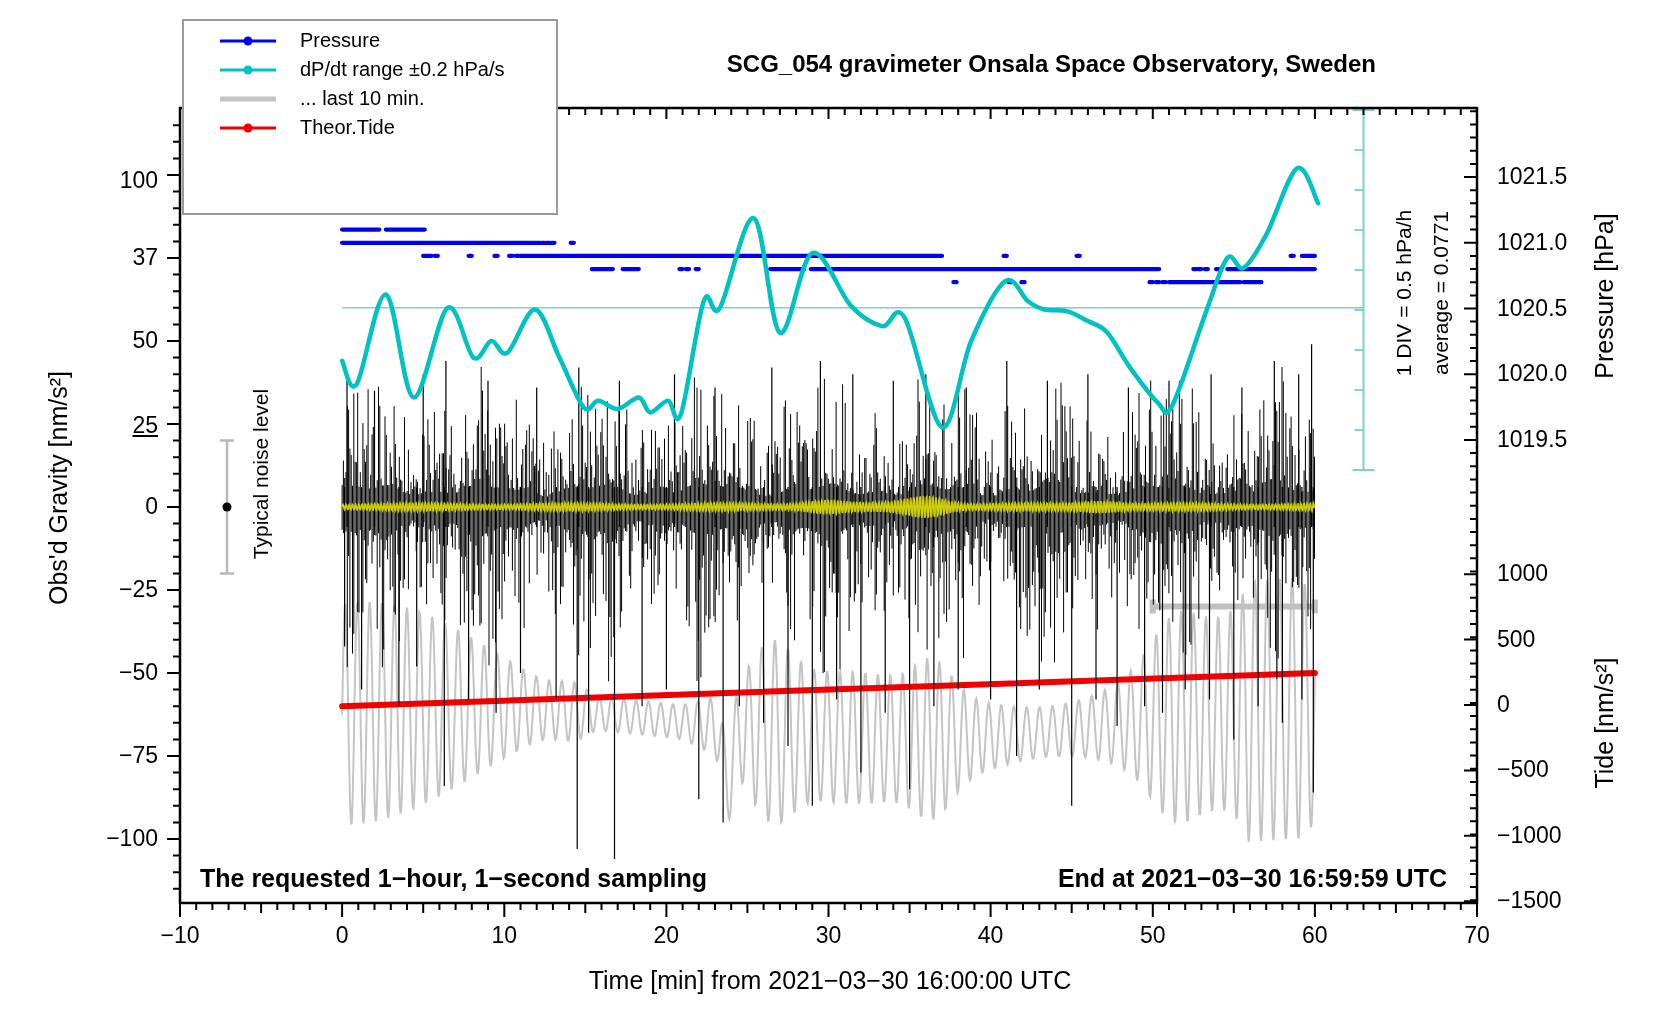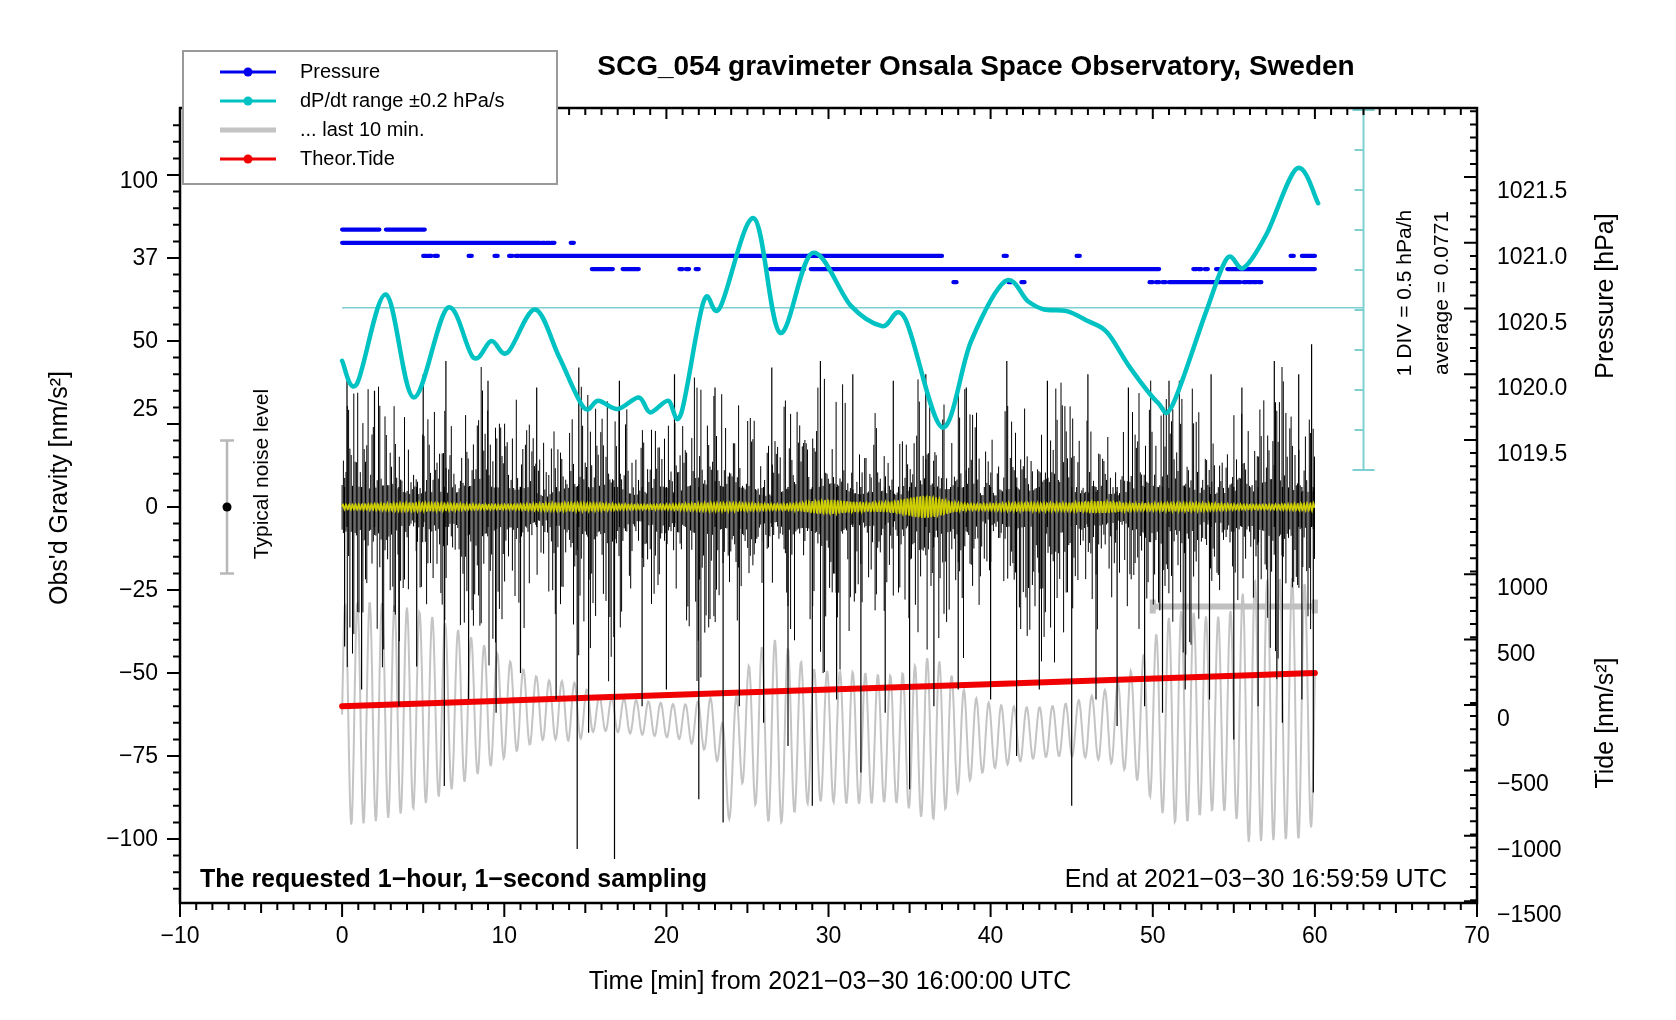--- a/index.html
+++ b/index.html
@@ -1,36 +1,36 @@
 <!DOCTYPE html>
 <html><head>
 <meta charset="utf-8">
 <style>
   html,body{margin:0;padding:0;background:#fff;}
   #canvas{position:relative;width:1676px;height:1020px;background:#fff;overflow:hidden;
           font-family:"Liberation Sans","DejaVu Sans",sans-serif;}
   #plot-svg{position:absolute;left:0;top:0;}
   .lbl{position:absolute;color:#000;white-space:nowrap;}
-  #chart-title{font-size:28px;font-weight:bold;left:576px;top:50px;width:800px;text-align:center;}
+  #chart-title{font-size:24px;font-weight:bold;left:576px;top:50px;width:800px;text-align:right;}
   #x-axis-title{font-size:25px;left:430px;top:966px;width:800px;text-align:center;}
   .rot{transform:translate(-50%,-50%) rotate(-90deg);}
   #y-left-title{font-size:25px;left:58px;top:488px;}
   #y-right-pressure-title{font-size:25px;left:1604px;top:296px;}
   #y-right-tide-title{font-size:25px;left:1604px;top:723px;}
   #div-note{font-size:21px;left:1404px;top:293px;}
   #avg-note{font-size:21px;left:1441px;top:293px;}
   #noise-note{font-size:21px;left:261px;top:474px;}
   #sampling-note{font-size:25px;font-weight:bold;left:200px;top:864px;}
-  #end-note{font-size:25px;font-weight:normal;left:847px;top:864px;width:600px;text-align:right;}
+  #end-note{font-size:25px;font-weight:bold;left:847px;top:864px;width:600px;text-align:right;}
   .tick-label{position:absolute;font-size:23px;color:#000;}
   .tick-x{width:90px;text-align:center;transform:translateX(-50%);}
   .tick-left{width:120px;text-align:right;}
-  .tick-right{text-align:left;margin-top:14px;}
-  #legend{position:absolute;left:182px;top:19px;width:376px;height:135px;background:#fff;
-          border:2px solid #9a9a9a;box-sizing:border-box;z-index:5;padding-top:5px;margin-top:31px;}
+  .tick-right{text-align:left;}
+  #legend{position:absolute;left:182px;top:19px;width:376px;height:196px;background:#fff;
+          border:2px solid #9a9a9a;box-sizing:border-box;z-index:5;padding-top:5px;}
   .legend-row{display:flex;align-items:center;height:29px;}
   .legend-sample{width:56px;height:100%;margin-left:36px;position:relative;flex:0 0 auto;}
   .legend-line{position:absolute;left:0;top:50%;width:100%;transform:translateY(-50%);}
   .legend-dot{position:absolute;left:50%;top:50%;width:9px;height:9px;border-radius:50%;
               transform:translate(-50%,-50%);}
   .legend-text{font-size:20px;margin-left:24px;color:#000;}
 </style>
 </head>
 <body>
 
@@ -98,21 +98,21 @@
       <span class="tick-label tick-x" style="left: 504.25px; top: 922px;">10</span>
       <span class="tick-label tick-x" style="left: 666.375px; top: 922px;">20</span>
       <span class="tick-label tick-x" style="left: 828.5px; top: 922px;">30</span>
       <span class="tick-label tick-x" style="left: 990.625px; top: 922px;">40</span>
       <span class="tick-label tick-x" style="left: 1152.75px; top: 922px;">50</span>
       <span class="tick-label tick-x" style="left: 1314.88px; top: 922px;">60</span>
       <span class="tick-label tick-x" style="left: 1477px; top: 922px;">70</span>
       <span class="tick-label tick-left" style="left: 38px; top: 167px;">100</span>
       <span class="tick-label tick-left" style="left: 38px; top: 244px;">37</span>
       <span class="tick-label tick-left" style="left: 38px; top: 327px;">50</span>
-      <span class="tick-label tick-left" style="left: 38px; top: 395px;">25</span>
+      <span class="tick-label tick-left" style="left: 38px; top: 412px; text-decoration: underline;">25</span>
       <span class="tick-label tick-left" style="left: 38px; top: 493px;">0</span>
       <span class="tick-label tick-left" style="left: 38px; top: 576px;">−25</span>
       <span class="tick-label tick-left" style="left: 38px; top: 659px;">−50</span>
       <span class="tick-label tick-left" style="left: 38px; top: 742px;">−75</span>
       <span class="tick-label tick-left" style="left: 38px; top: 825px;">−100</span>
       <span class="tick-label tick-right" style="left: 1497px; top: 163px;">1021.5</span>
       <span class="tick-label tick-right" style="left: 1497px; top: 228.75px;">1021.0</span>
       <span class="tick-label tick-right" style="left: 1497px; top: 294.5px;">1020.5</span>
       <span class="tick-label tick-right" style="left: 1497px; top: 360.25px;">1020.0</span>
       <span class="tick-label tick-right" style="left: 1497px; top: 426px;">1019.5</span>

